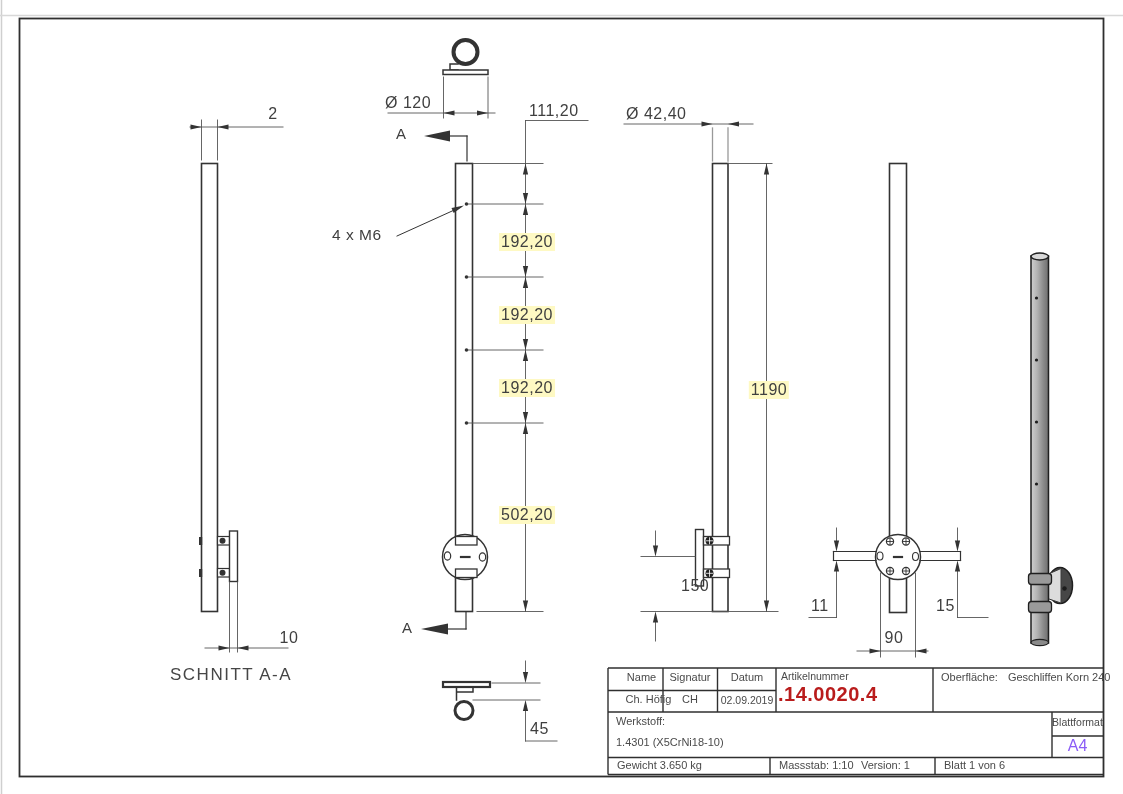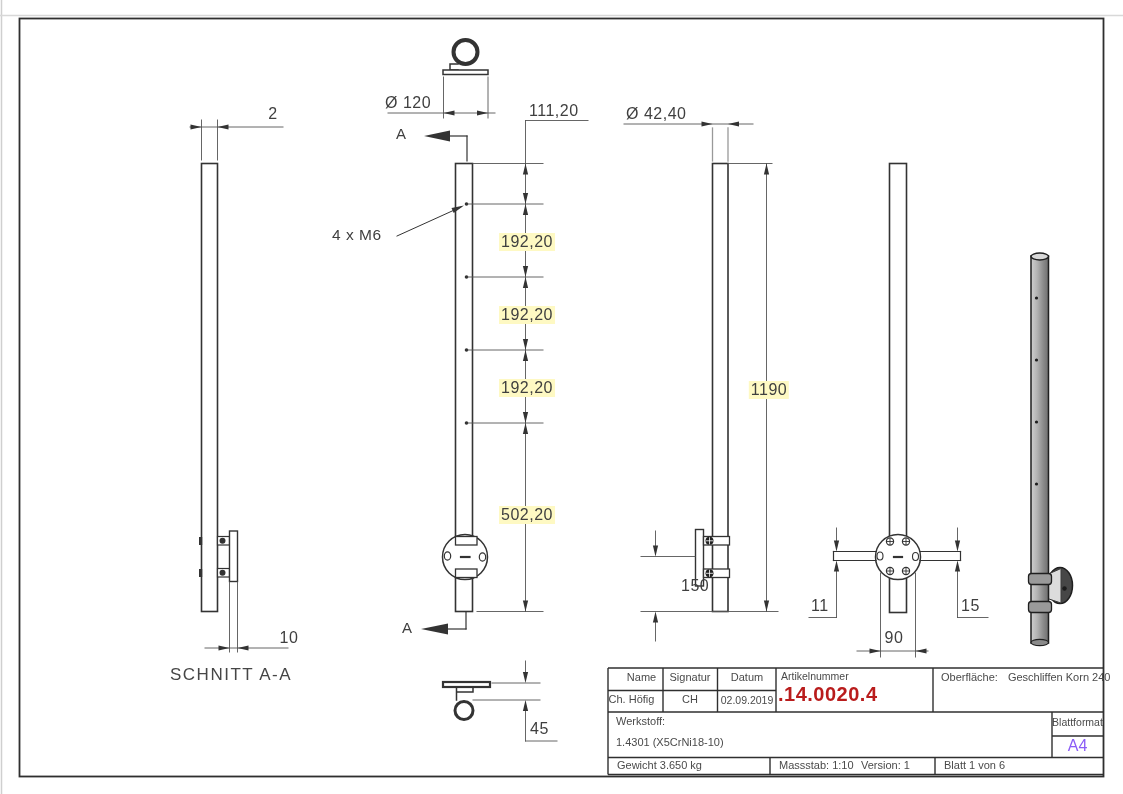--- a/index.html
+++ b/index.html
@@ -279,31 +279,31 @@
 <div class="txt dim" style="left:529px;top:102px;">111,20</div>
 <div class="txt dim" style="left:626px;top:105px;">Ø 42,40</div>
 <div class="txt dim" style="left:332px;top:226px;font-size:15.5px;">4 x M6</div>
 <div class="txt dim bg ctr" style="left:527px;top:233px;">192,20</div>
 <div class="txt dim bg ctr" style="left:527px;top:306px;">192,20</div>
 <div class="txt dim bg ctr" style="left:527px;top:379px;">192,20</div>
 <div class="txt dim bg ctr" style="left:527px;top:506px;">502,20</div>
 <div class="txt dim bg ctr" style="left:769px;top:381px;">1190</div>
 <div class="txt dim" style="left:642px;top:577px;margin-left:39px;">150</div>
 <div class="txt dim" style="left:811px;top:597px;">11</div>
-<div class="txt dim" style="left:961px;top:597px;">15</div>
+<div class="txt dim" style="left:936px;top:597px;">15</div>
 <div class="txt dim ctr" style="left:894px;top:629px;">90</div>
 <div class="txt dim ctr" style="left:273px;top:629px;margin-left:16px;">10</div>
 <div class="txt marker" style="left:402px;top:619px;">A</div>
 <div class="txt dim" style="left:530px;top:720px;">45</div>
 <div class="txt sect" style="left:170px;top:665px;">SCHNITT A-A</div>
 
 <div class="txt tb center" style="left:608px;top:671px;width:67px;">Name</div>
 <div class="txt tb center" style="left:663px;top:671px;width:54px;">Signatur</div>
 <div class="txt tb center" style="left:718px;top:671px;width:58px;">Datum</div>
-<div class="txt tb center" style="left:608px;top:693px;width:47px;">Ch. Höfig</div>
+<div class="txt tb center" style="left:608px;top:693px;width:47px;padding-left:17px;">Ch. Höfig</div>
 <div class="txt tb center" style="left:663px;top:693px;width:54px;">CH</div>
 <div class="txt tb center small" style="left:718px;top:694px;width:58px;">02.09.2019</div>
 <div class="txt tb small" style="left:781px;top:670px;">Artikelnummer</div>
 <div class="txt article" style="left:778px;top:683px;">.14.0020.4</div>
 <div class="txt surface" style="left:941px;top:671px;">
   <span class="tb">Oberfläche:</span>
   <span class="tb">Geschliffen Korn 240</span>
 </div>
 <div class="txt tb" style="left:616px;top:715px;">Werkstoff:</div>
 <div class="txt tb" style="left:616px;top:736px;">1.4301 (X5CrNi18-10)</div>

